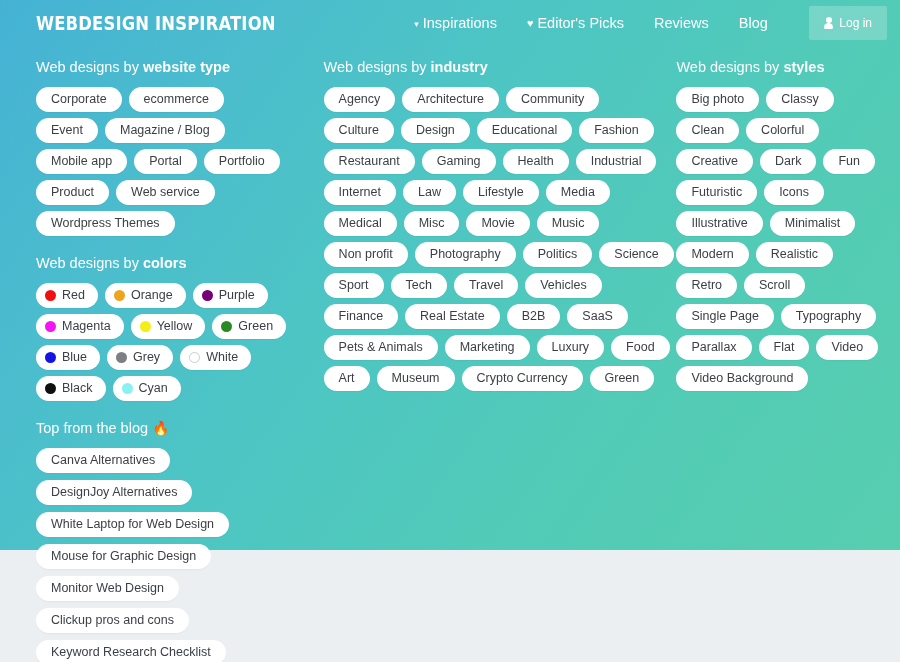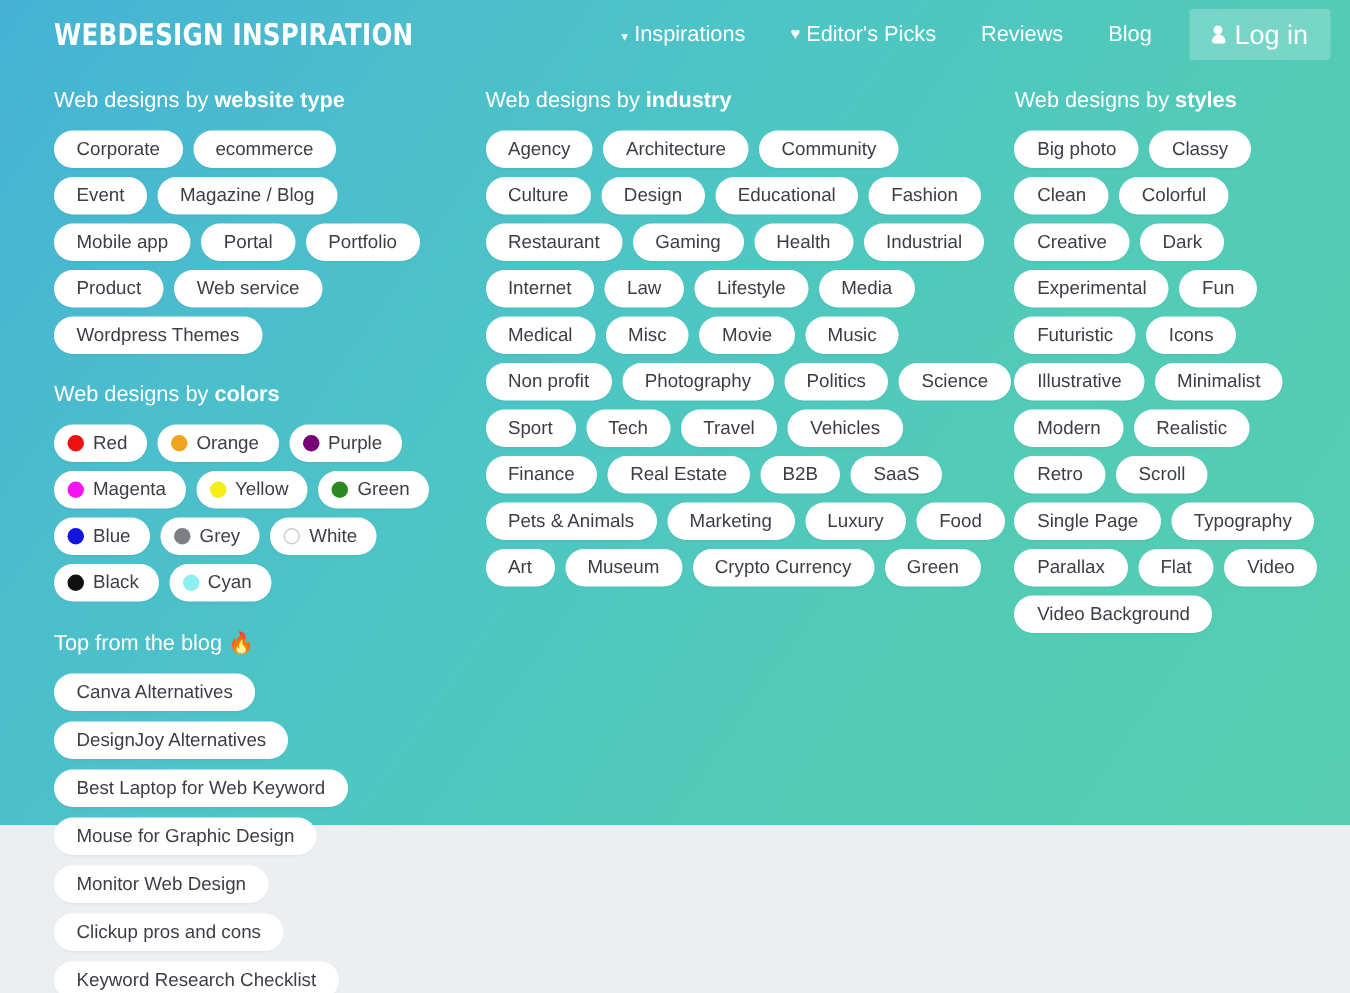--- a/index.html
+++ b/index.html
@@ -80,21 +80,21 @@
     position: absolute;
     right: 13px;
     top: 6px;
     height: 34px;
     padding: 0 15px;
     display: flex;
     align-items: center;
     gap: 6px;
     background: rgba(255,255,255,0.22);
     color: #ffffff;
-    font-size: 18px;
+    font-size: 12px;
     border: none;
     border-radius: 2px;
     cursor: pointer;
     font-family: "Liberation Sans", sans-serif;
   }
   .user-icon {
     display: inline-block;
     width: 9px;
     height: 13px;
     position: relative;
@@ -292,21 +292,21 @@
               <span>Cyan</span>
             </span>
         </div>
       </div>
 
       <div class="blog-section">
         <div class="section-title"><span>Top from the blog </span><span class="emoji">🔥</span></div>
         <div class="pill-wrap stack">
           <span class="pill">Canva Alternatives</span>
           <span class="pill">DesignJoy Alternatives</span>
-          <span class="pill">Best Laptop for Web Keyword</span>
+          <span class="pill">White Laptop for Web Design</span>
           <span class="pill">Mouse for Graphic Design</span>
           <span class="pill">Monitor Web Design</span>
           <span class="pill">Clickup pros and cons</span>
           <span class="pill">Keyword Research Checklist</span>
         </div>
       </div>
 
     </div>
 
     <div class="col col-mid">
@@ -359,21 +359,20 @@
     <div class="col col-right">
       <div class="section">
         <div class="section-title"><span>Web designs by </span><b>styles</b></div>
         <div class="pill-wrap">
           <span class="pill">Big photo</span>
           <span class="pill">Classy</span>
           <span class="pill">Clean</span>
           <span class="pill">Colorful</span>
           <span class="pill">Creative</span>
           <span class="pill">Dark</span>
-          <span class="pill">Experimental</span>
           <span class="pill">Fun</span>
           <span class="pill">Futuristic</span>
           <span class="pill">Icons</span>
           <span class="pill">Illustrative</span>
           <span class="pill">Minimalist</span>
           <span class="pill">Modern</span>
           <span class="pill">Realistic</span>
           <span class="pill">Retro</span>
           <span class="pill">Scroll</span>
           <span class="pill">Single Page</span>

